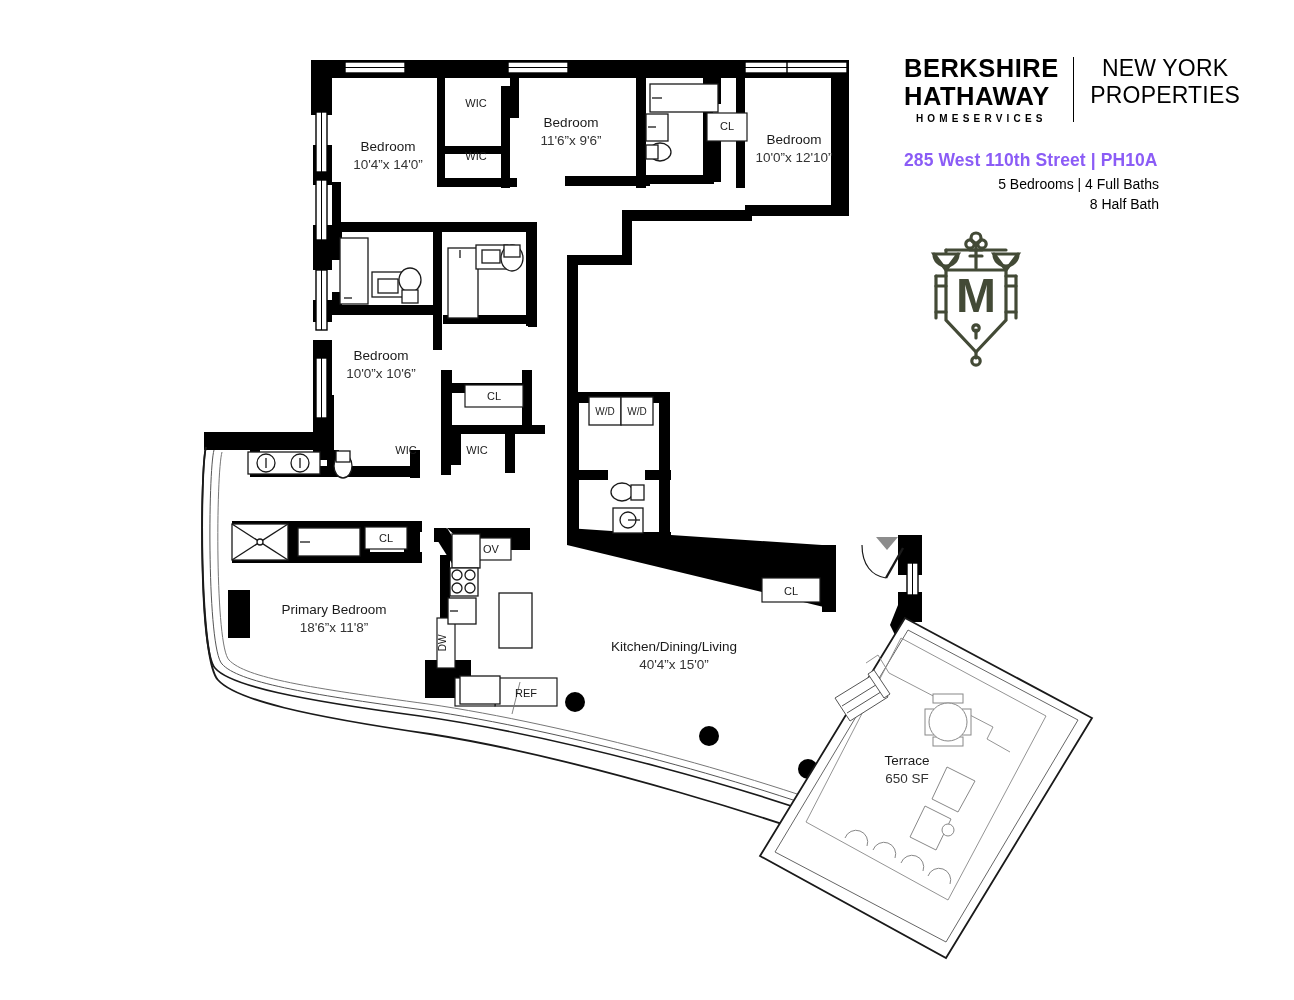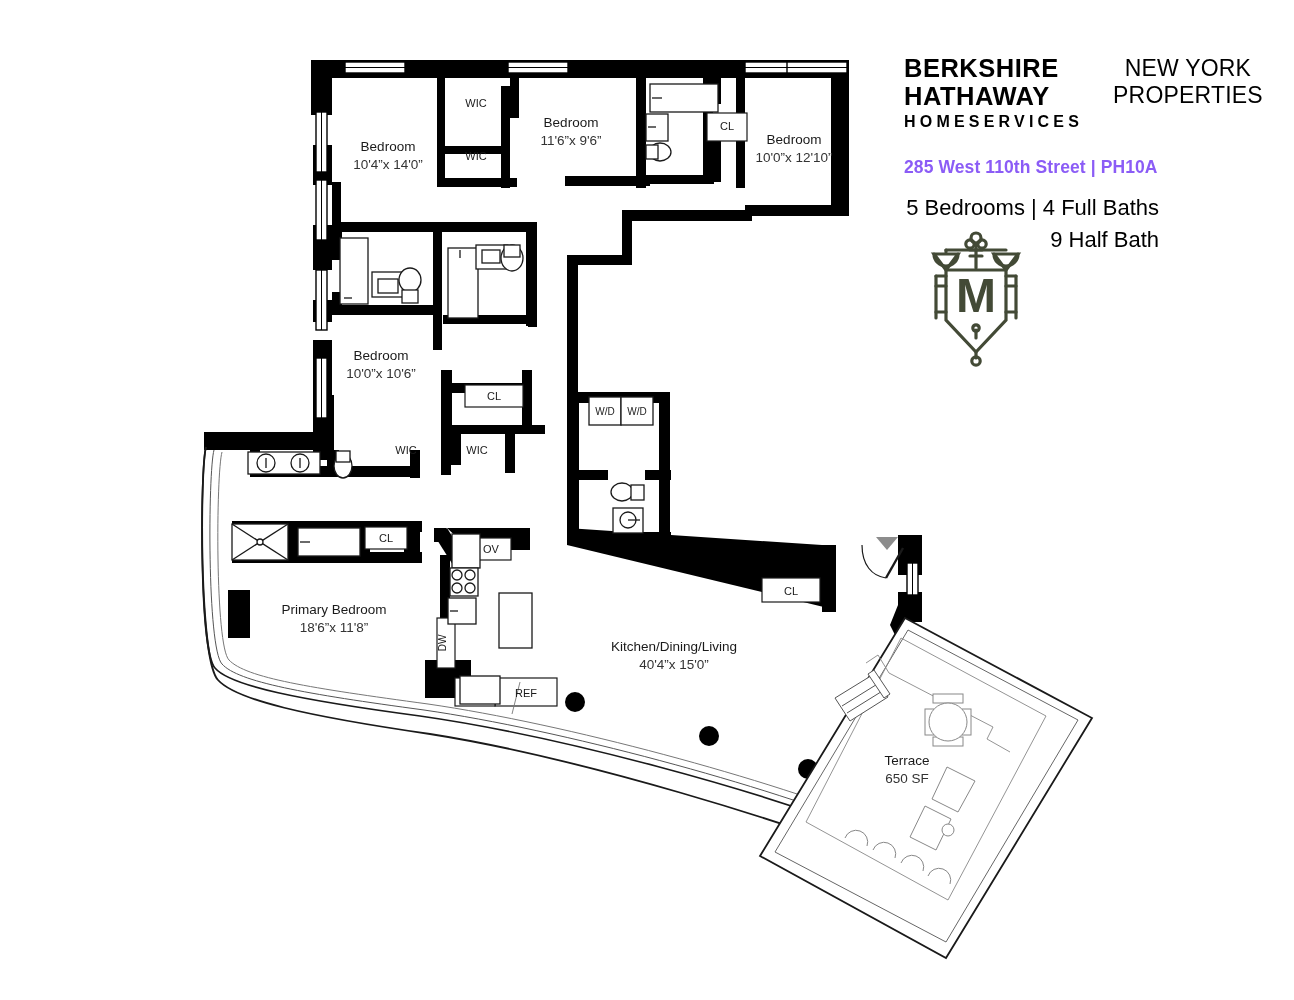--- a/index.html
+++ b/index.html
@@ -14,25 +14,25 @@
   .rm-name{font-family:"Liberation Sans","DejaVu Sans",sans-serif;font-size:13.5px;fill:#1a1a1a;text-anchor:middle;}
   .rm-dim{font-family:"Liberation Sans","DejaVu Sans",sans-serif;font-size:13.5px;fill:#333333;text-anchor:middle;}
   .tag{font-family:"Liberation Sans","DejaVu Sans",sans-serif;font-size:11px;fill:#1a1a1a;text-anchor:middle;}
   .tag-sm{font-family:"Liberation Sans","DejaVu Sans",sans-serif;font-size:10px;fill:#1a1a1a;text-anchor:middle;}
 
   
   #brand{position:absolute;left:904px;top:55px;width:340px;}
   .brand-row{display:flex;align-items:flex-start;}
   .bh-left{padding-right:14px;}
   .bh-line{font-weight:bold;font-size:25.5px;letter-spacing:0.5px;line-height:1.08;color:#000;}
-  .bh-hs{font-weight:bold;font-size:16px;letter-spacing:4.2px;color:#000;margin-top:3px;}
+  .bh-hs{font-weight:bold;font-size:10px;letter-spacing:4.2px;color:#000;margin-top:3px;text-align:center;}
   .bh-div{width:1.5px;background:#000;align-self:stretch;margin:2px 0 2px 0;}
   .bh-right{padding-left:16px;font-size:23px;line-height:1.18;color:#000;font-weight:300;letter-spacing:0.2px;text-align:center;}
   #addr{margin-top:26px;font-size:17.5px;font-weight:bold;color:#8b5cf6;letter-spacing:0.1px;}
-  #beds{margin-top:14px;font-size:22px;color:#000;text-align:right;width:255px;line-height:1.45;font-weight:300;}
+  #beds{margin-top:3px;font-size:14px;color:#000;text-align:right;width:255px;line-height:1.45;font-weight:300;}
   #logo{position:absolute;left:922px;top:228px;width:108px;height:140px;}
 </style>
 </head>
 <body>
 
 <div id="stage">
 
   <svg id="plan-svg" width="1294" height="1000" viewBox="0 0 1294 1000">
 
     <defs>
@@ -353,21 +353,21 @@
       <div class="bh-right">
         <div>NEW YORK</div>
         <div>PROPERTIES</div>
       </div>
     </div>
 
     <div id="addr">285 West 110th Street | PH10A</div>
 
     <div id="beds">
       <div>5 Bedrooms | 4 Full Baths</div>
-      <div>9 Half Bath</div>
+      <div>8 Half Bath</div>
     </div>
   </div>
 
   <svg id="logo" viewBox="0 0 108 140">
     <g fill="none" stroke="#434a36" stroke-width="3.2" stroke-linecap="round">
 
       <circle cx="54" cy="10" r="5"></circle>
       <circle cx="48" cy="16" r="4.2"></circle>
       <circle cx="60" cy="16" r="4.2"></circle>
       <line x1="54" y1="15" x2="54" y2="40"></line>

